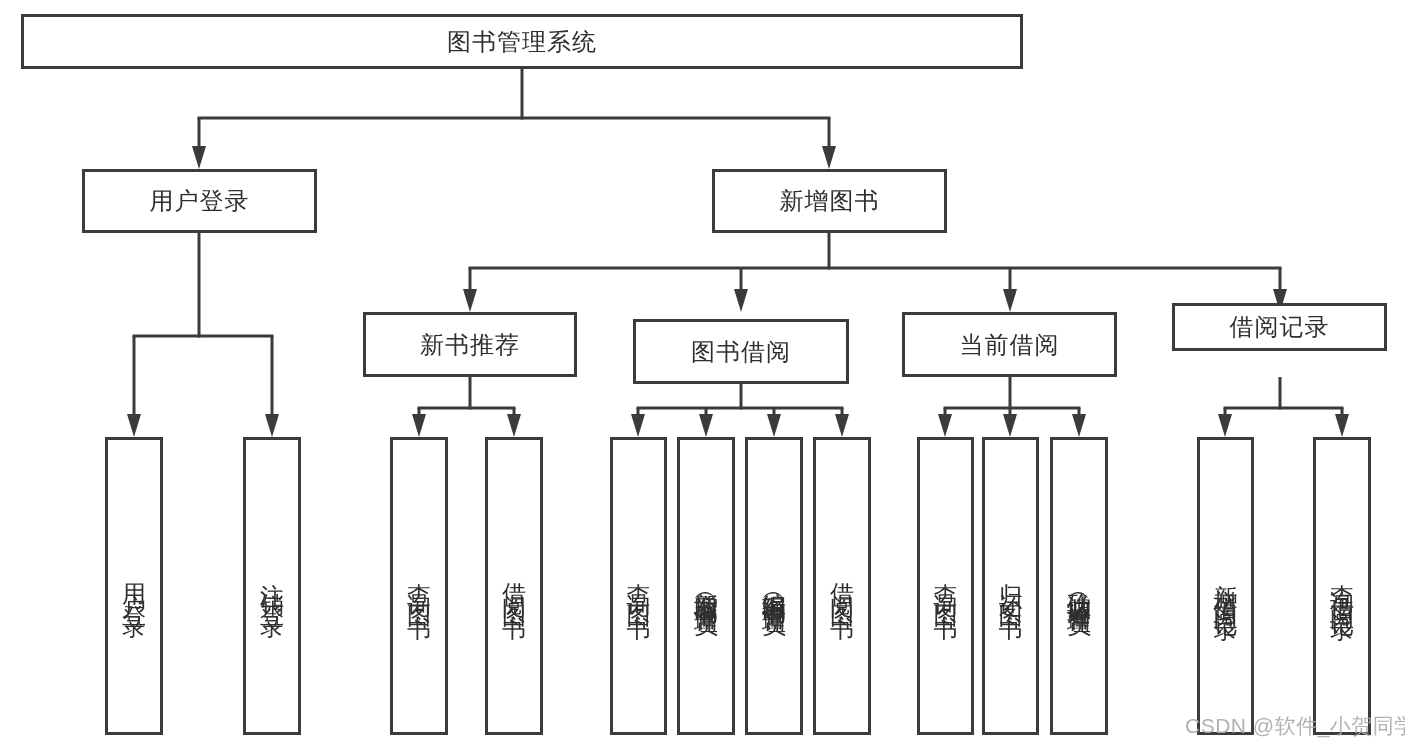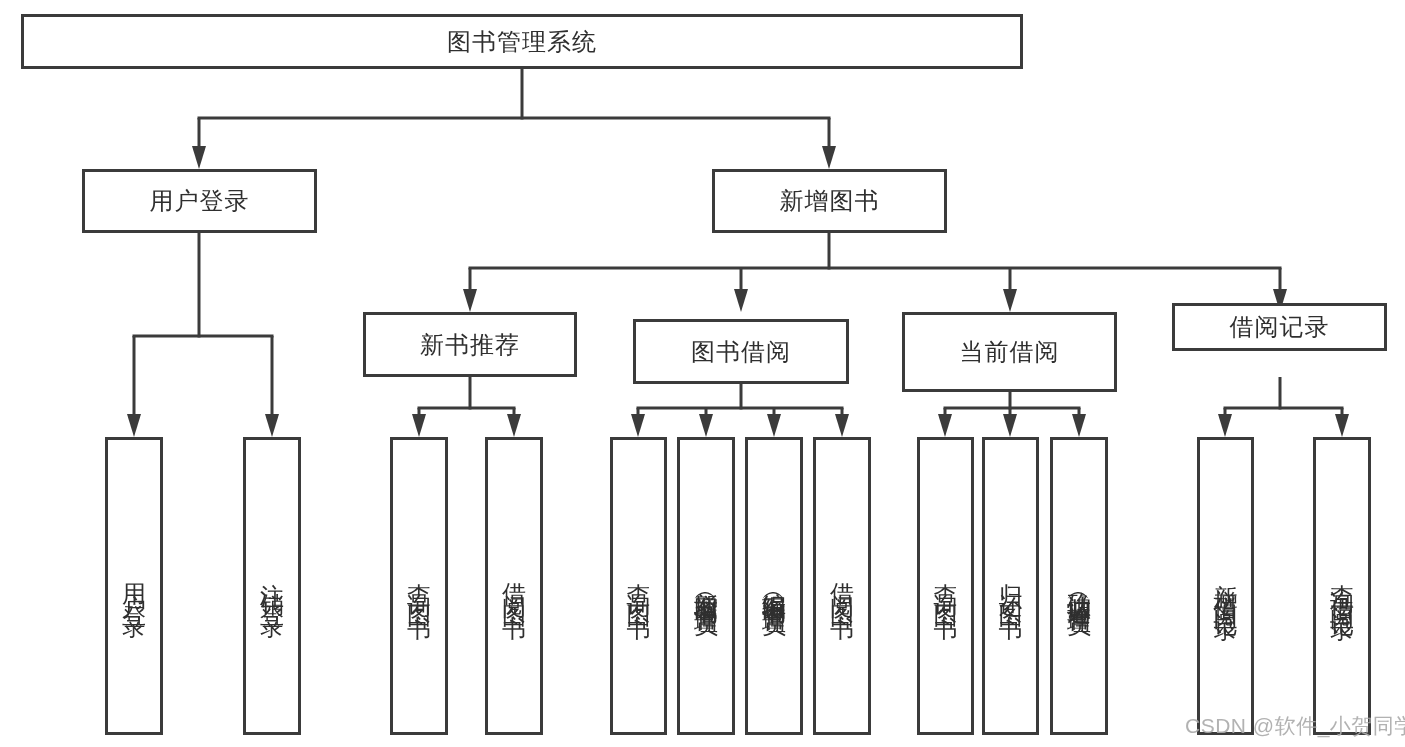--- a/index.html
+++ b/index.html
@@ -89,21 +89,21 @@
   <div class="node" style="left:712px;top:169px;width:235px;height:64px;">
     <span class="hlabel">新增图书</span>
   </div>
 
   <div class="node" style="left:363px;top:312px;width:214px;height:65px;font-family:Liberation Serif, serif;">
     <span class="hlabel">新书推荐</span>
   </div>
   <div class="node" style="left:633px;top:312px;width:216px;height:65px;margin-top:7px;">
     <span class="hlabel">图书借阅</span>
   </div>
-  <div class="node" style="left:902px;top:312px;width:215px;height:80px;">
+  <div class="node" style="left:902px;top:312px;width:215px;height:65px;">
     <span class="hlabel">当前借阅</span>
   </div>
   <div class="node" style="left:1172px;top:303px;width:215px;height:48px;">
     <span class="hlabel">借阅记录</span>
   </div>
 
   <div class="node" style="left:105px;top:437px;width:58px;height:298px;">
     <span class="vlabel ls-wide">用户登录</span>
   </div>
   <div class="node" style="left:243px;top:437px;width:58px;height:298px;">

